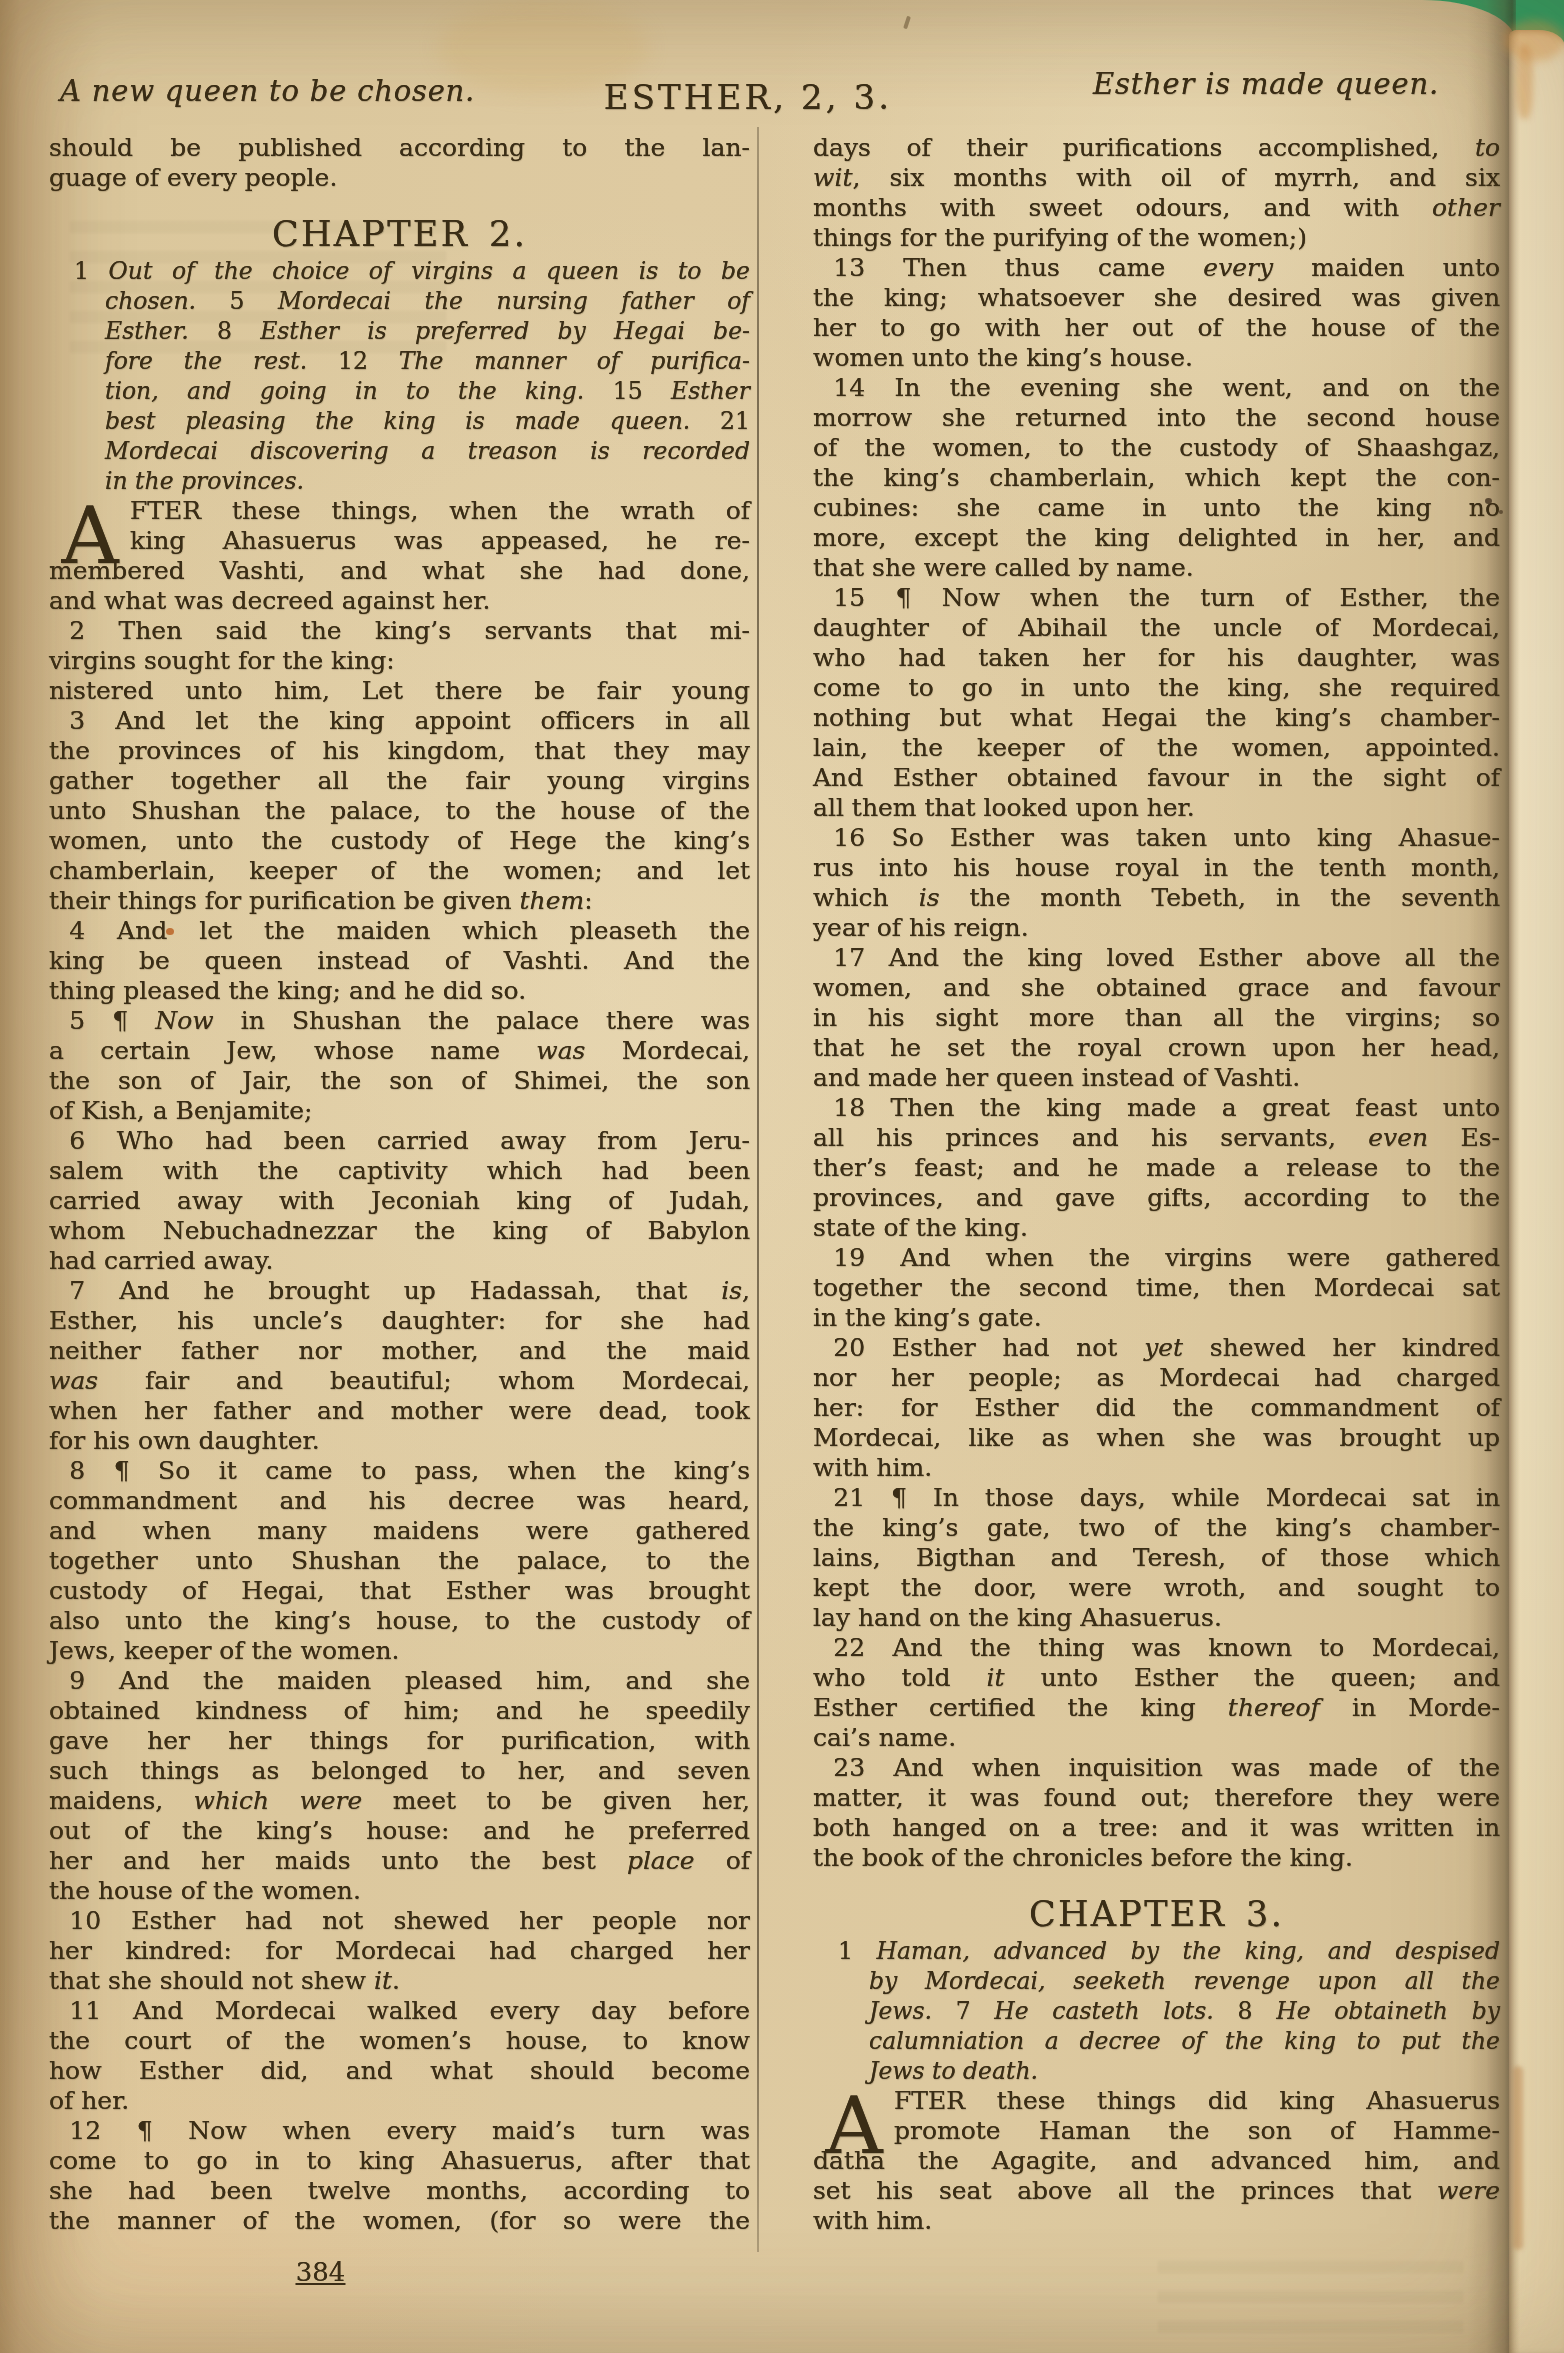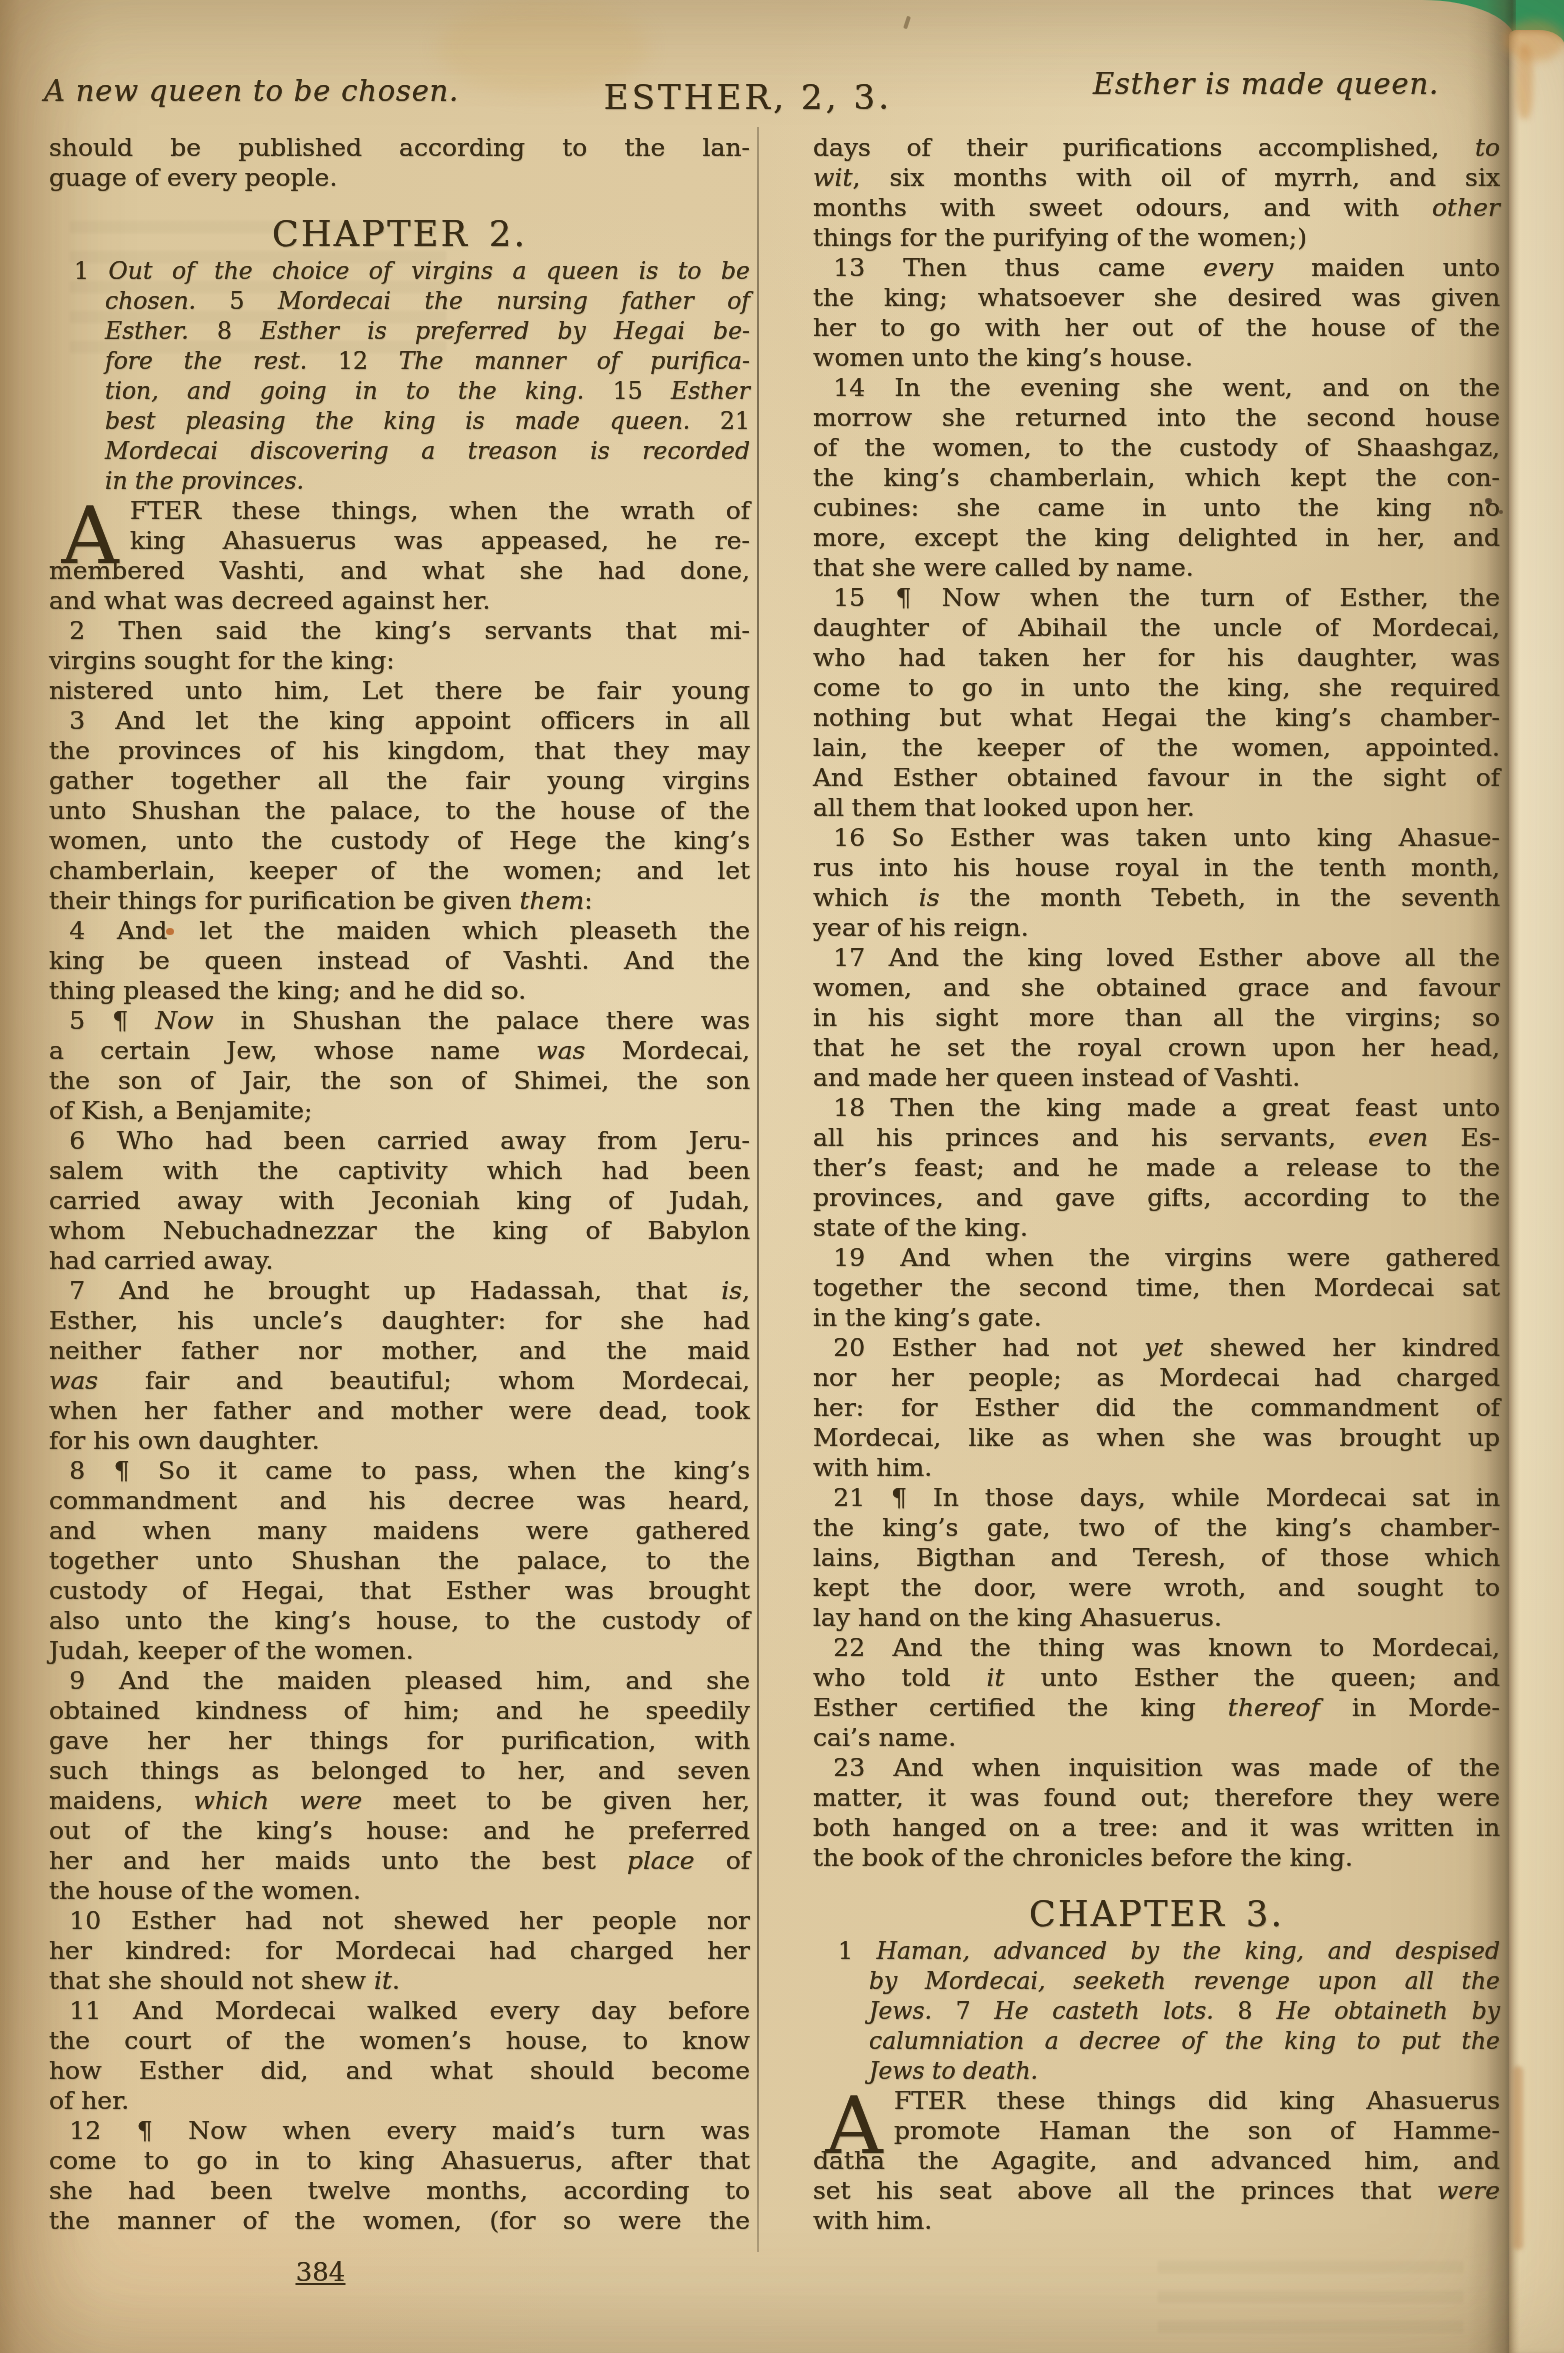--- a/index.html
+++ b/index.html
@@ -44,21 +44,21 @@
   .stain-corner{left:1504px;top:20.3px;width:61px;height:41px;background:rgba(216,148,74,0.45);filter:blur(4.7px);border-radius:50%;}
   .mark-top{position:absolute;left:905px;top:15.6px;width:3.9px;height:13.3px;background:rgba(100,80,50,0.55);transform:rotate(18deg);border-radius:1.6px;}
   .stain-top-center{left:438px;top:0px;width:211px;height:94px;background:rgba(210,172,104,0.22);filter:blur(9.4px);border-radius:50%;}
   .ghost{position:absolute;filter:blur(1.6px);opacity:.75;
     background:repeating-linear-gradient(180deg, rgba(112,98,62,0.085) 0 11.7px, rgba(112,98,62,0) 11.7px 30px);}
   .ghost1{left:70px;top:221px;width:376px;height:133px;}
   .ghost2{left:1158px;top:2261px;width:305px;height:78px;}
   
   .hdr{position:absolute;white-space:nowrap;
     text-shadow:0 0 0.4px rgba(58,45,23,0.9), 0.5px 0.5px 0.8px rgba(58,45,23,0.25);}
-  .hdr-left{left:44px;top:74px;font-size:29px;font-style:italic;letter-spacing:0.8px;}
+  .hdr-left{left:60px;top:74px;font-size:29px;font-style:italic;letter-spacing:0.8px;}
   .hdr-center{left:748px;transform:translateX(-50%);top:69px;font-size:34px;letter-spacing:3.1px;margin-top:8px;}
   .hdr-right{left:1093px;top:67px;font-size:29px;font-style:italic;letter-spacing:0.8px;}
   
   .col{position:absolute;top:133px;}
   .col-left{left:49px;width:701px;}
   .col-right{left:778px;width:687px;margin-left:35px;}
   .divider{position:absolute;left:757px;top:127px;width:1.6px;height:2125px;
     background:linear-gradient(180deg, rgba(64,52,32,0.35), rgba(64,52,32,0.62) 12%, rgba(64,52,32,0.62) 88%, rgba(64,52,32,0.3));}
   .line{
     height:30px;line-height:30px;font-size:25px;white-space:nowrap;
@@ -172,21 +172,21 @@
       <div class="line j"><span>when her father and mother were dead, took</span></div>
       <div class="line"><span>for his own daughter.</span></div>
     </div>
     <div class="block verse">
       <div class="line j first"><span>8 ¶ So it came to pass, when the king’s</span></div>
       <div class="line j"><span>commandment and his decree was heard,</span></div>
       <div class="line j"><span>and when many maidens were gathered</span></div>
       <div class="line j"><span>together unto Shushan the palace, to the</span></div>
       <div class="line j"><span>custody of Hegai, that Esther was brought</span></div>
       <div class="line j"><span>also unto the king’s house, to the custody of</span></div>
-      <div class="line"><span>Judah, keeper of the women.</span></div>
+      <div class="line"><span>Jews, keeper of the women.</span></div>
     </div>
     <div class="block verse">
       <div class="line j first"><span>9 And the maiden pleased him, and she</span></div>
       <div class="line j"><span>obtained kindness of him; and he speedily</span></div>
       <div class="line j"><span>gave her her things for purification, with</span></div>
       <div class="line j"><span>such things as belonged to her, and seven</span></div>
       <div class="line j"><span>maidens, </span><span class="alt">which were</span><span> meet to be given her,</span></div>
       <div class="line j"><span>out of the king’s house: and he preferred</span></div>
       <div class="line j"><span>her and her maids unto the best </span><span class="alt">place</span><span> of</span></div>
       <div class="line"><span>the house of the women.</span></div>

